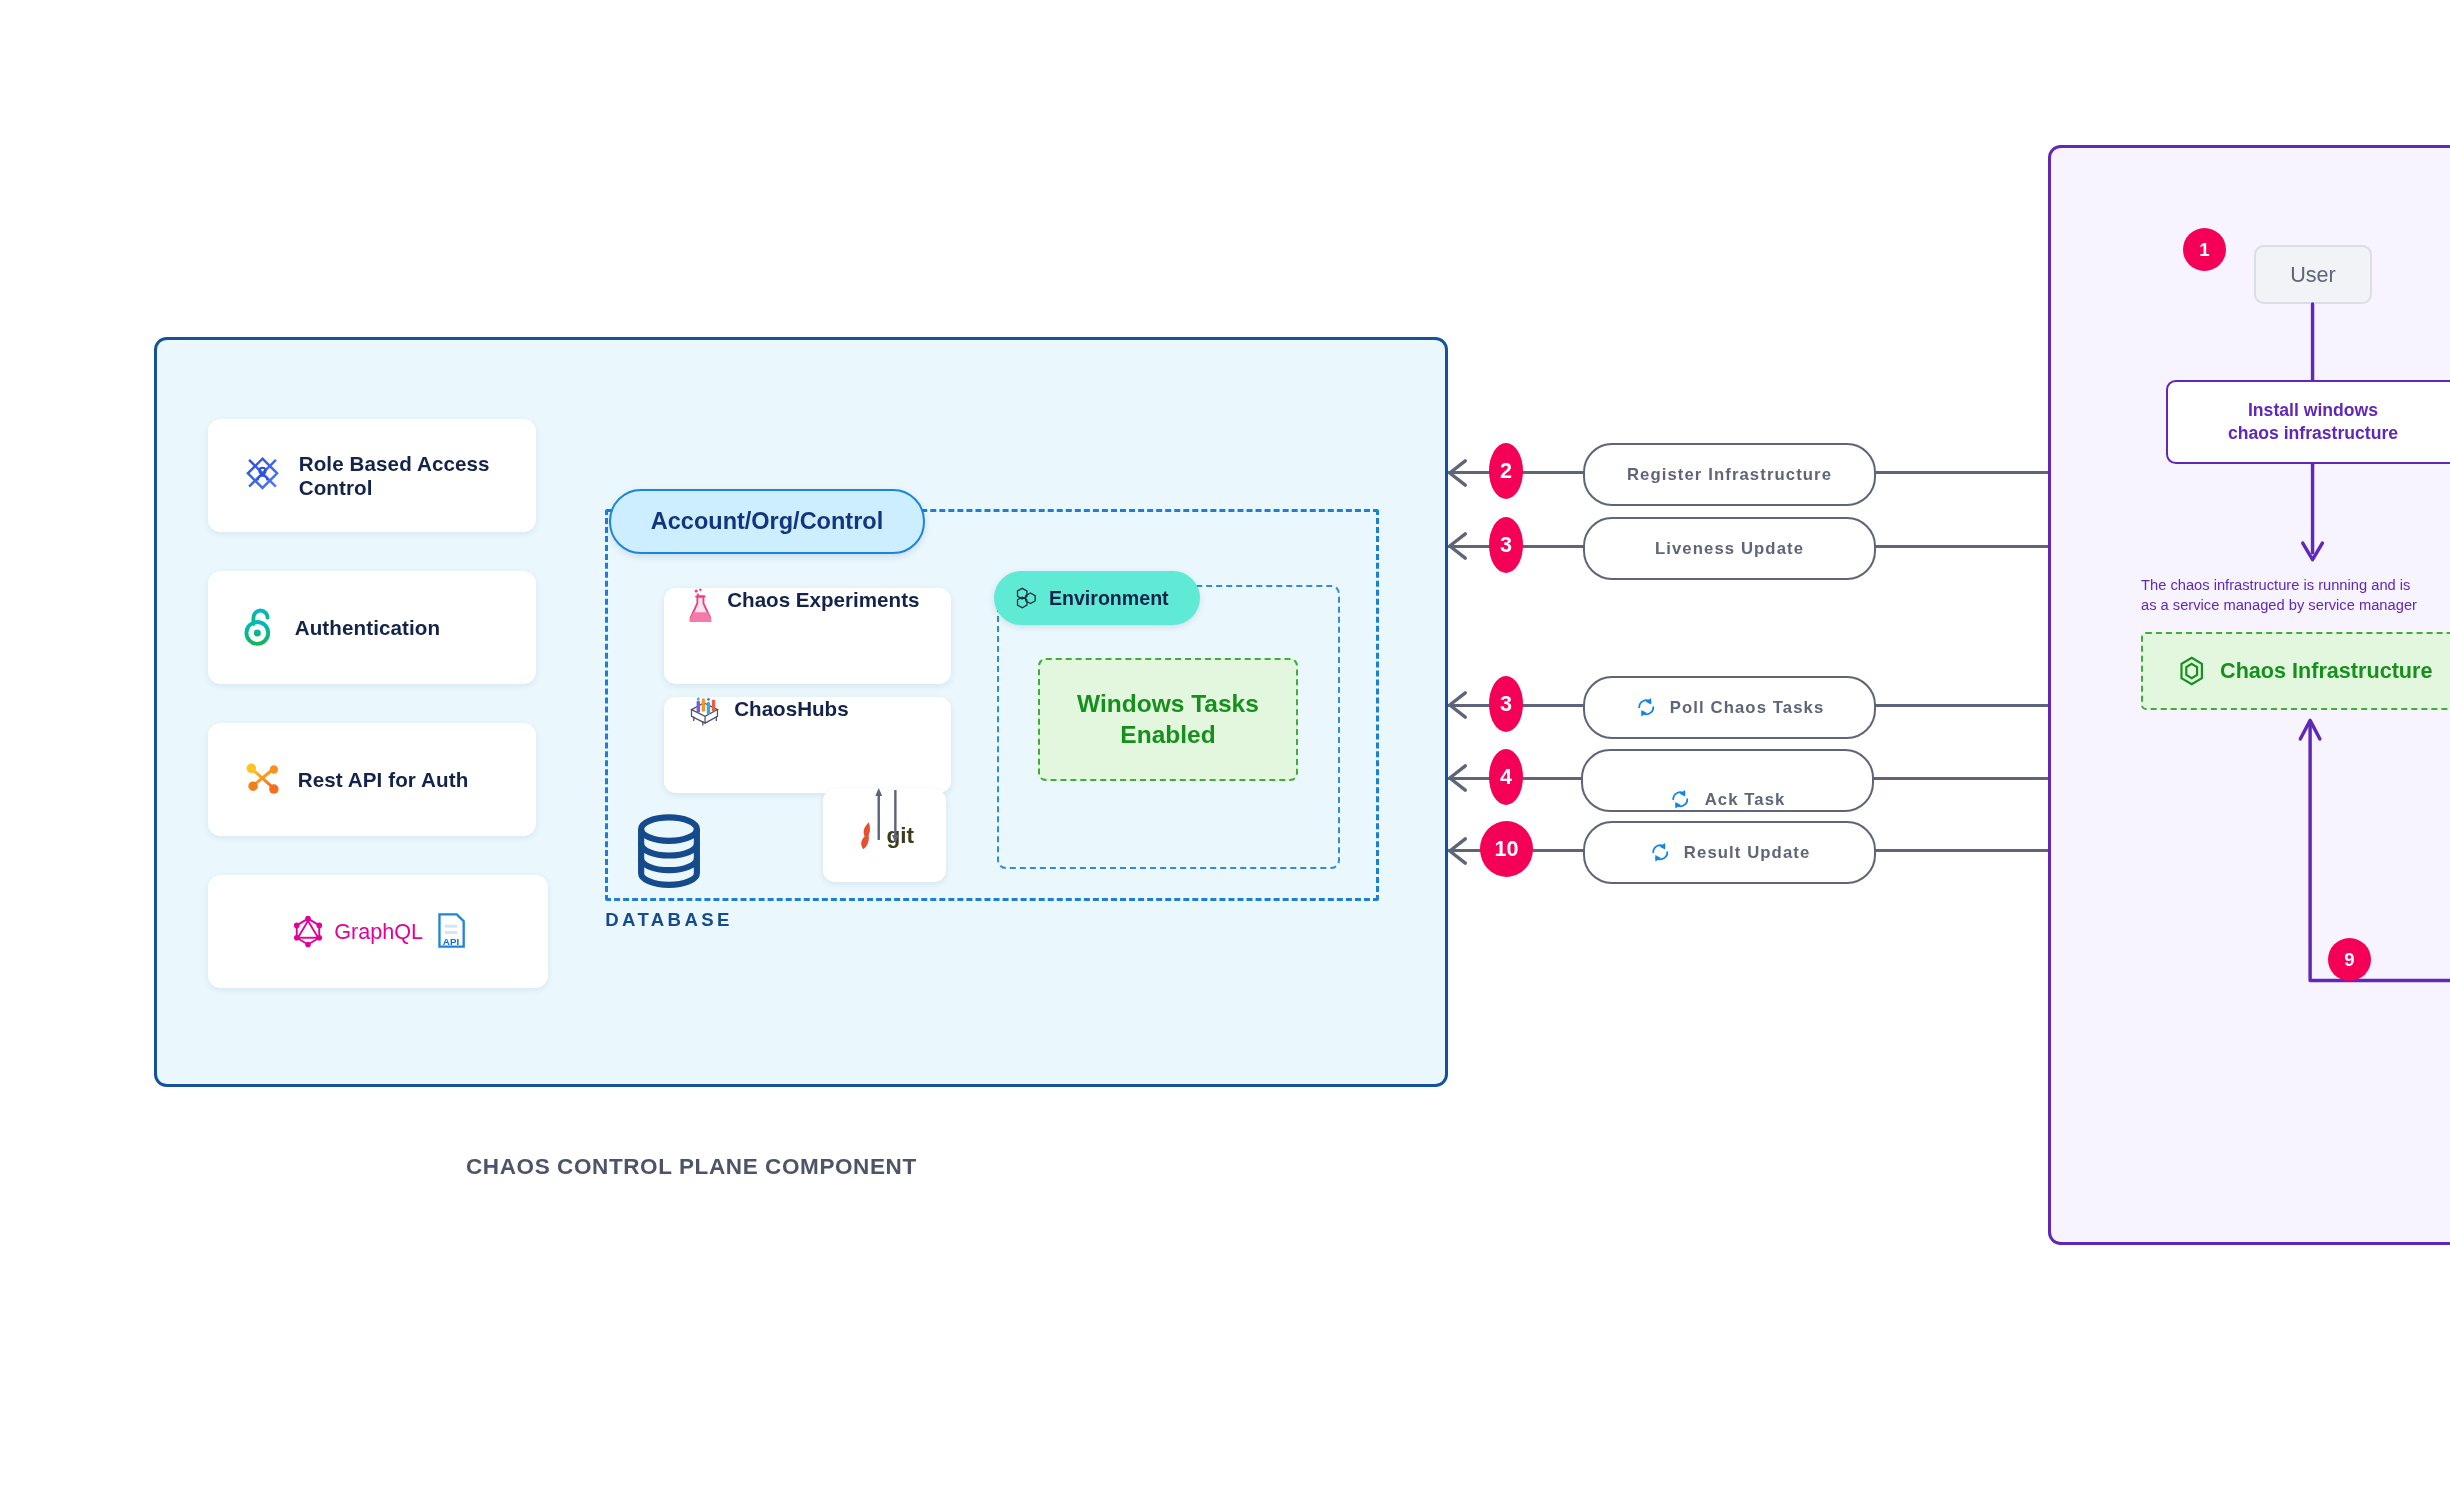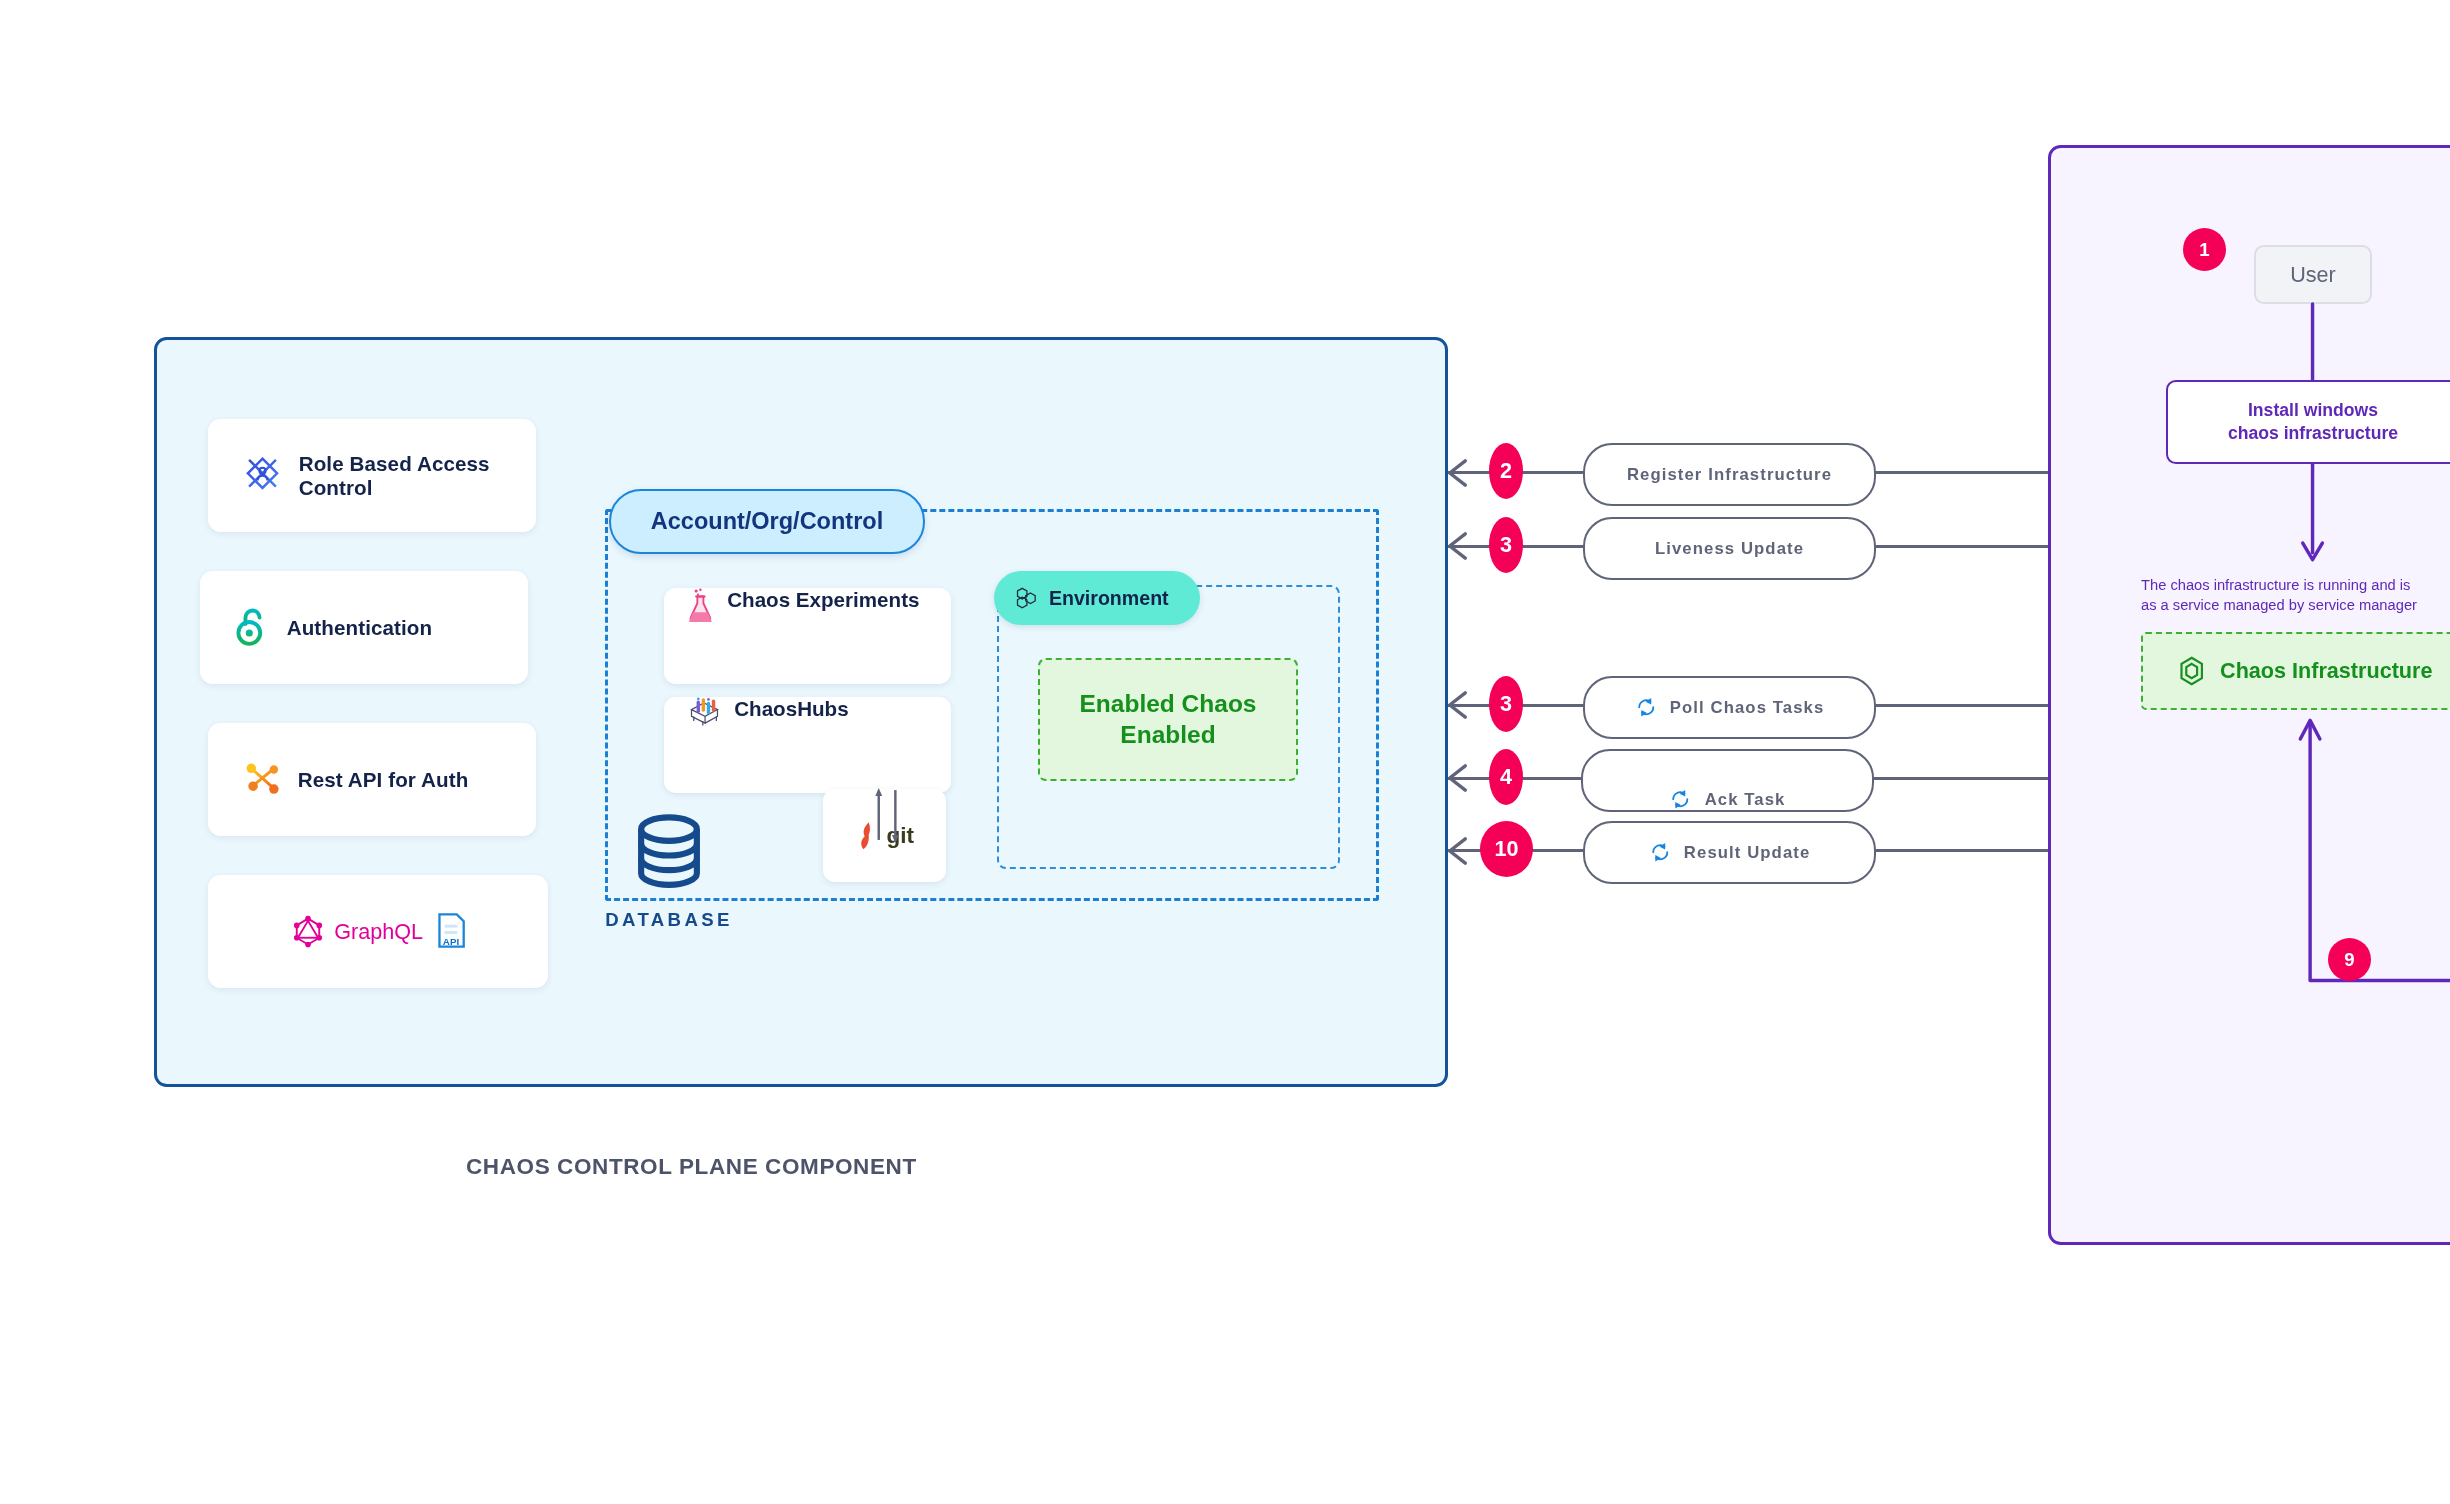--- a/index.html
+++ b/index.html
@@ -132,21 +132,21 @@
       <path d="M32 6 L56 30 L32 54 L8 30 Z" fill="none" stroke="url(#g1)" stroke-width="4"></path>
       <line x1="10" y1="8" x2="54" y2="52" stroke="url(#g1)" stroke-width="4"></line>
       <line x1="54" y1="8" x2="10" y2="52" stroke="url(#g1)" stroke-width="4"></line>
       <circle cx="32" cy="26" r="5" fill="none" stroke="#2f4fd8" stroke-width="3.5"></circle>
       <path d="M24 42 a8 8 0 0 1 16 0" fill="none" stroke="#2f4fd8" stroke-width="3.5"></path>
     </svg>
   </span>
   <span class="lbl">Role Based Access Control</span>
 </div>
 
-<div class="abs feature-card" style="left:200px;top:571px;width:328px;height:113px;">
+<div class="abs feature-card" style="left:208px;top:571px;width:328px;height:113px;">
   <span>
     <svg width="35" height="41" viewBox="0 0 54 64">
       <defs>
           <linearGradient id="g2" x1="0" y1="0" x2="0" y2="1">
         <stop offset="0" stop-color="#00b9c6"></stop>
             <stop offset="1" stop-color="#15b45a"></stop>
           </linearGradient>
         </defs>
       <path d="M16 28 V18 a11 11 0 0 1 22 0" fill="none" stroke="url(#g2)" stroke-width="6" stroke-linecap="round"></path>
       <circle cx="22" cy="42" r="17" fill="none" stroke="url(#g2)" stroke-width="6"></circle>
@@ -273,21 +273,21 @@
 <div class="abs" id="environment-chip">
   <svg width="23.5" height="23.5" viewBox="0 0 40 40">
     <g fill="none" stroke="#1f2a44" stroke-width="2.2">
       <polygon points="14,4 22,8.5 22,17.5 14,22 6,17.5 6,8.5"></polygon>
       <polygon points="14,19 22,23.5 22,32.5 14,37 6,32.5 6,23.5"></polygon>
       <polygon points="28,12 36,16.5 36,25.5 28,30 20,25.5 20,16.5"></polygon>
     </g>
   </svg>
   <span class="lbl">Environment</span>
 </div>
-<div class="abs" id="windows-chaos-enabled-box" style="white-space:pre-line;">Enabled Chaos Enabled</div>
+<div class="abs" id="windows-chaos-enabled-box" style="white-space:pre-line;">Windows Tasks Enabled</div>
 
 <div class="flow-line" style="left:1448px;top:471px;width:608px;"></div>
 <svg class="abs" style="left:1441px;top:456px;" width="34" height="34" viewBox="0 0 70 70">
   <polyline points="50,10 18,35 50,60" fill="none" stroke="#5f6478" stroke-width="7" stroke-linecap="round" stroke-linejoin="round"></polyline>
 </svg>
 <div class="connector-pill" style="left:1583px;top:443px;width:289px;">
   <span>Register Infrastructure</span>
 </div>
 <div class="badge" style="left:1489px;top:443px;width:34px;height:56px;">2</div>
 

